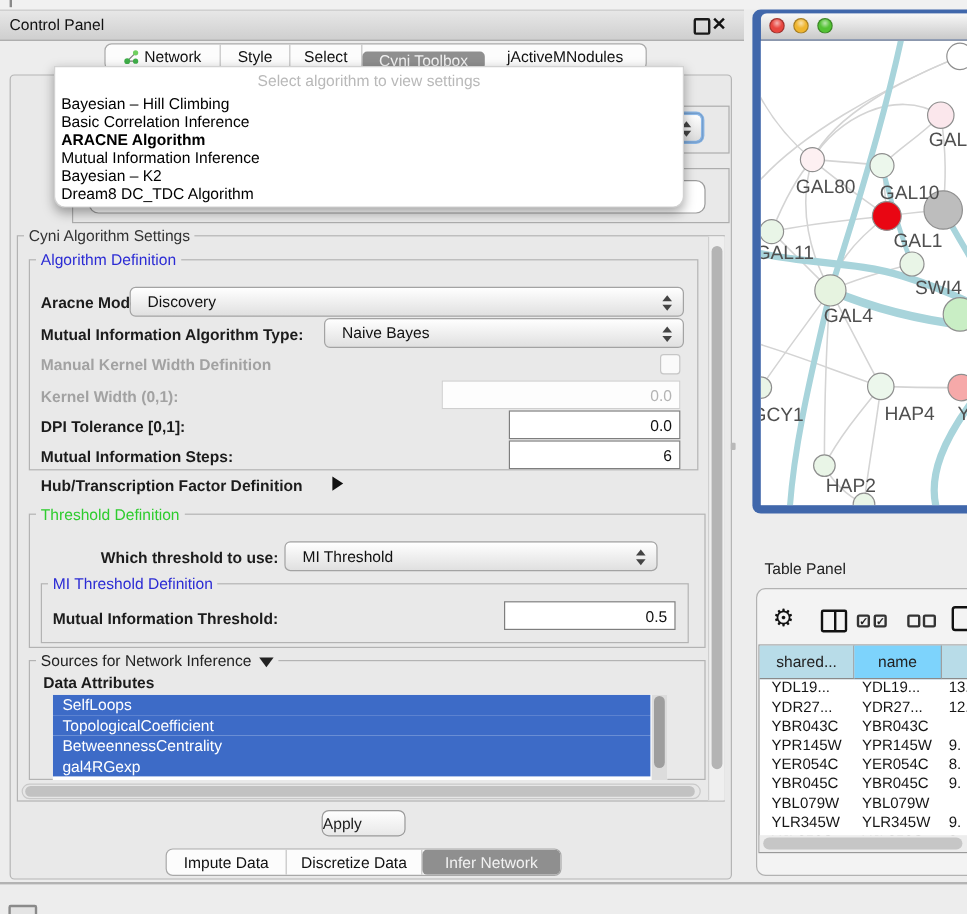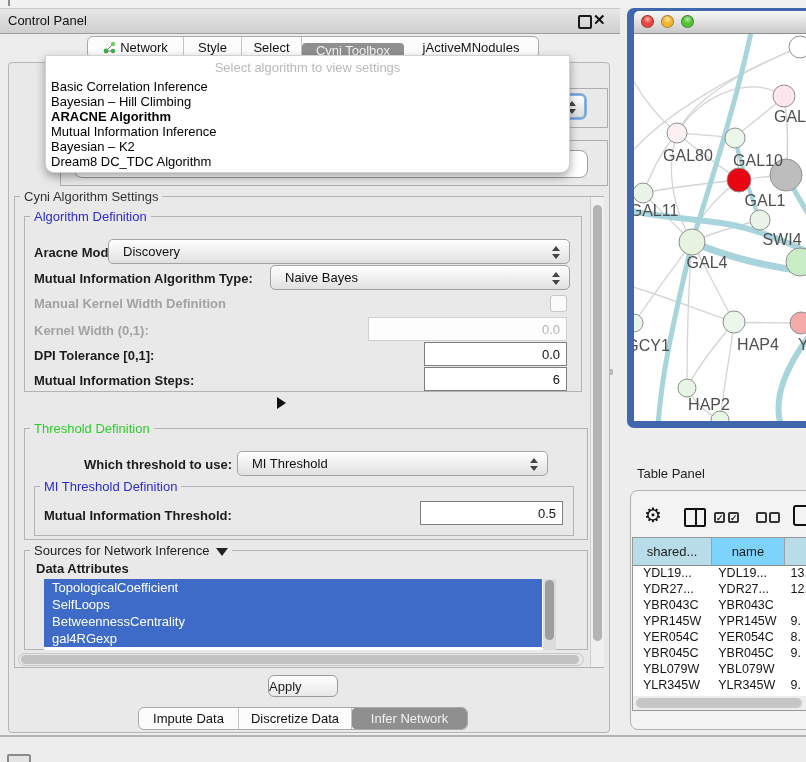--- a/index.html
+++ b/index.html
@@ -124,22 +124,22 @@
         <span>Cyni Toolbox</span>
       </div>
       <div class="seg" style="width: 134px;">
         <span>jActiveMNodules</span>
       </div>
     </div>
 
   <div class="abs popup">
     <div class="hdr">Select algorithm to view settings</div>
     <div id="algo-items">
+        <div class="item">Bayesian – Hill Climbing</div>
         <div class="item">Basic Correlation Inference</div>
-        <div class="item">Bayesian – Hill Climbing</div>
         <div class="item sel">ARACNE Algorithm</div>
         <div class="item">Mutual Information Inference</div>
         <div class="item">Bayesian – K2</div>
         <div class="item">Dream8 DC_TDC Algorithm</div>
       </div>
   </div>
 
   <div class="fs" style="left:14px;top:196px;width:590px;height:472px;"></div>
   <span class="leg" style="left:20px;top:189px;color:#333;">Cyni Algorithm Settings</span>
 
@@ -169,20 +169,21 @@
 
   <span class="lbl dis" style="left:34px;top:323px;">Kernel Width (0,1):</span>
   <div class="field dis" style="left:368px;top:317px;width:199px;">0.0</div>
 
   <span class="lbl" style="left:34px;top:348px;">DPI Tolerance [0,1]:</span>
   <div class="field" style="left:424px;top:342px;width:143px;">0.0</div>
 
   <span class="lbl" style="left:34px;top:373px;">Mutual Information Steps:</span>
   <div class="field" style="left:424px;top:367px;width:143px;">6</div>
 
+  <span class="lbl" style="left:34px;top:397px;">Hub/Transcription Factor Definition</span>
   <span class="tri-right" style="left:277px;top:397px;"></span>
 
   <div class="fs" style="left:24px;top:428px;width:564px;height:112px;"></div>
   <span class="leg green" style="left:30px;top:421px;">Threshold Definition</span>
 
   <span class="lbl" style="left:84px;top:457px;">Which threshold to use:</span>
   <div class="combo" style="left:237px;top:451px;width:311px;">
     <span class="val">MI Threshold</span>
     <span class="arrow-up"></span>
     <span class="arrow-dn"></span>
@@ -191,22 +192,22 @@
   <div class="fs" style="left:34px;top:486px;width:540px;height:50px;"></div>
   <span class="leg blue" style="left:40px;top:479px;">MI Threshold Definition</span>
   <span class="lbl" style="left:44px;top:508px;">Mutual Information Threshold:</span>
   <div class="field" style="left:420px;top:501px;width:143px;">0.5</div>
 
   <div class="fs" style="left:24px;top:550px;width:564px;height:100px;"></div>
   <span class="leg" style="left:30px;top:543px;color:#222;"><span>Sources for Network Inference</span><span class="tri-down"></span></span>
   <span class="lbl" style="left:36px;top:561px;">Data Attributes</span>
 
   <div class="attr-list" id="attr-list">
+      <div class="attr-item" style="background: rgb(61, 107, 199); width: 490px;">SelfLoops</div>
       <div class="attr-item" style="background: rgb(61, 107, 199); width: 490px;">TopologicalCoefficient</div>
-      <div class="attr-item" style="background: rgb(61, 107, 199); width: 490px;">SelfLoops</div>
       <div class="attr-item" style="background: rgb(61, 107, 199); width: 490px;">BetweennessCentrality</div>
       <div class="attr-item" style="background: rgb(61, 107, 199); width: 490px;">gal4RGexp</div>
     </div>
   <div class="vscroll" style="left:543px;top:579px;width:13px;height:71px;background:#dcdcdc;border:none;">
     <div class="thumb" style="left:2px;top:1px;width:9px;height:60px;background:#9e9e9e;"></div>
   </div>
 
   <div class="hscroll" style="left:18px;top:653px;width:566px;height:13px;">
     <div class="thumb" style="left:2px;top:1px;width:558px;height:9px;background:#c2c2c2;"></div>
   </div>

